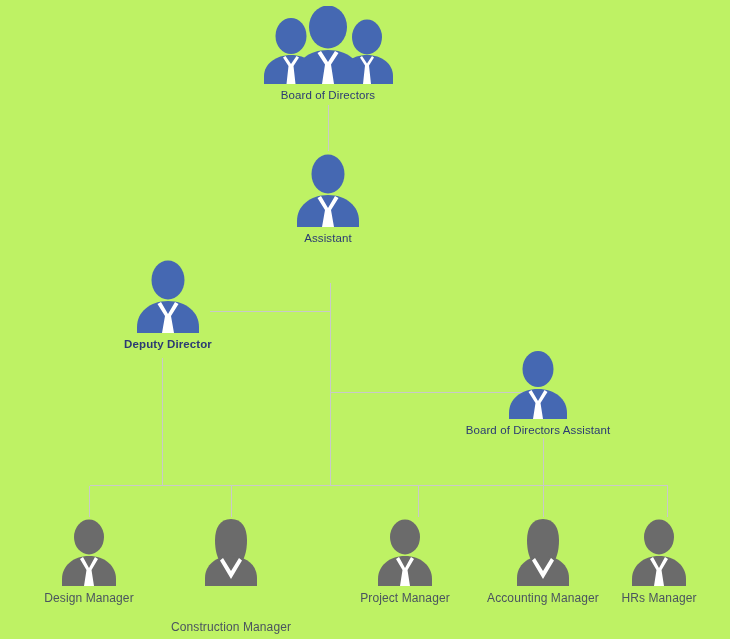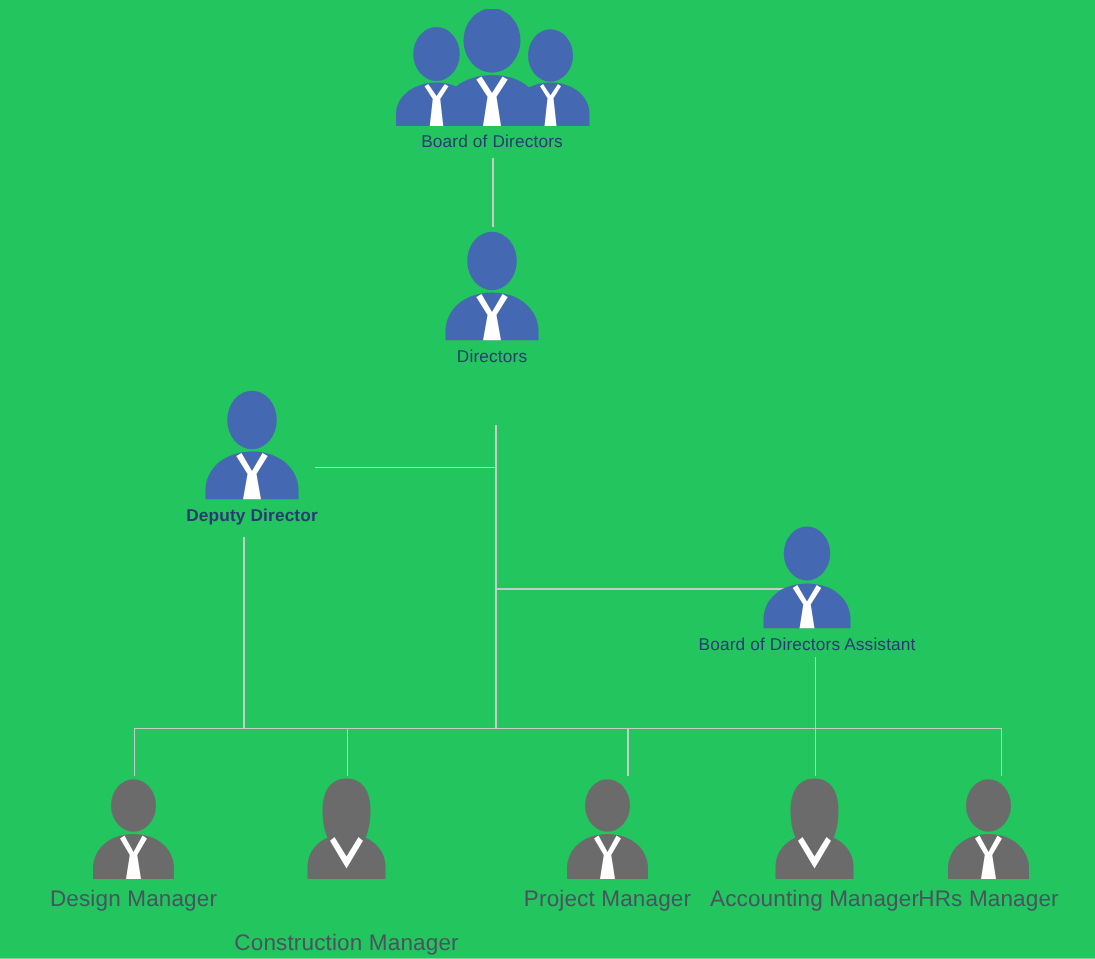--- a/index.html
+++ b/index.html
@@ -11,21 +11,21 @@
   body {
     font-family: "Liberation Sans", sans-serif;
     width: 730px;
     height: 639px;
     overflow: hidden;
   }
   #chart-canvas {
     position: relative;
     width: 730px;
     height: 639px;
-    background: #22c55e;
+    background: #bef264;
   }
   #connectors {
     position: absolute;
     left: 0;
     top: 0;
     width: 730px;
     height: 639px;
     pointer-events: none;
   }
   .node {
@@ -44,21 +44,21 @@
     white-space: nowrap;
     text-align: center;
     letter-spacing: 0.1px;
   }
   .label-blue {
     color: #2b3a73;
     font-size: 11.5px;
   }
   .label-gray {
     color: #4a545f;
-    font-size: 15px;
+    font-size: 12px;
   }
 </style>
 </head>
 <body>
 
 <div id="chart-canvas">
 
   <svg id="connectors" viewBox="0 0 730 639" width="730" height="639" xmlns="http://www.w3.org/2000/svg">
     <g stroke="#c9c9c9" stroke-width="1" fill="none" shape-rendering="crispEdges">
 
@@ -114,21 +114,21 @@
   <div class="node" style="left:288px; top:151px; width:80px;">
     <span class="node-icon">
       <svg width="76" height="76" viewBox="0 0 76 76" xmlns="http://www.w3.org/2000/svg">
         <g fill="#4568b2">
           <ellipse cx="38" cy="23" rx="16.5" ry="19.5"></ellipse>
           <path d="M38 44 C20 44 7 55 7 70 L7 76 L69 76 L69 70 C69 55 56 44 38 44 Z"></path>
         </g>
         <path fill="#ffffff" d="M31 45 L38 57 L45 45 L48.5 47 L41 59 L44 76 L32 76 L35 59 L27.5 47 Z"></path>
       </svg>
     </span>
-    <span class="node-label label-blue">Directors</span>
+    <span class="node-label label-blue">Assistant</span>
   </div>
 
   <div class="node" style="left:128px; top:257px; width:80px;font-weight:bold;">
     <span class="node-icon">
       <svg width="76" height="76" viewBox="0 0 76 76" xmlns="http://www.w3.org/2000/svg">
         <g fill="#4568b2">
           <ellipse cx="38" cy="23" rx="16.5" ry="19.5"></ellipse>
           <path d="M38 44 C20 44 7 55 7 70 L7 76 L69 76 L69 70 C69 55 56 44 38 44 Z"></path>
         </g>
         <path fill="#ffffff" d="M31 45 L38 57 L45 45 L48.5 47 L41 59 L44 76 L32 76 L35 59 L27.5 47 Z"></path>

